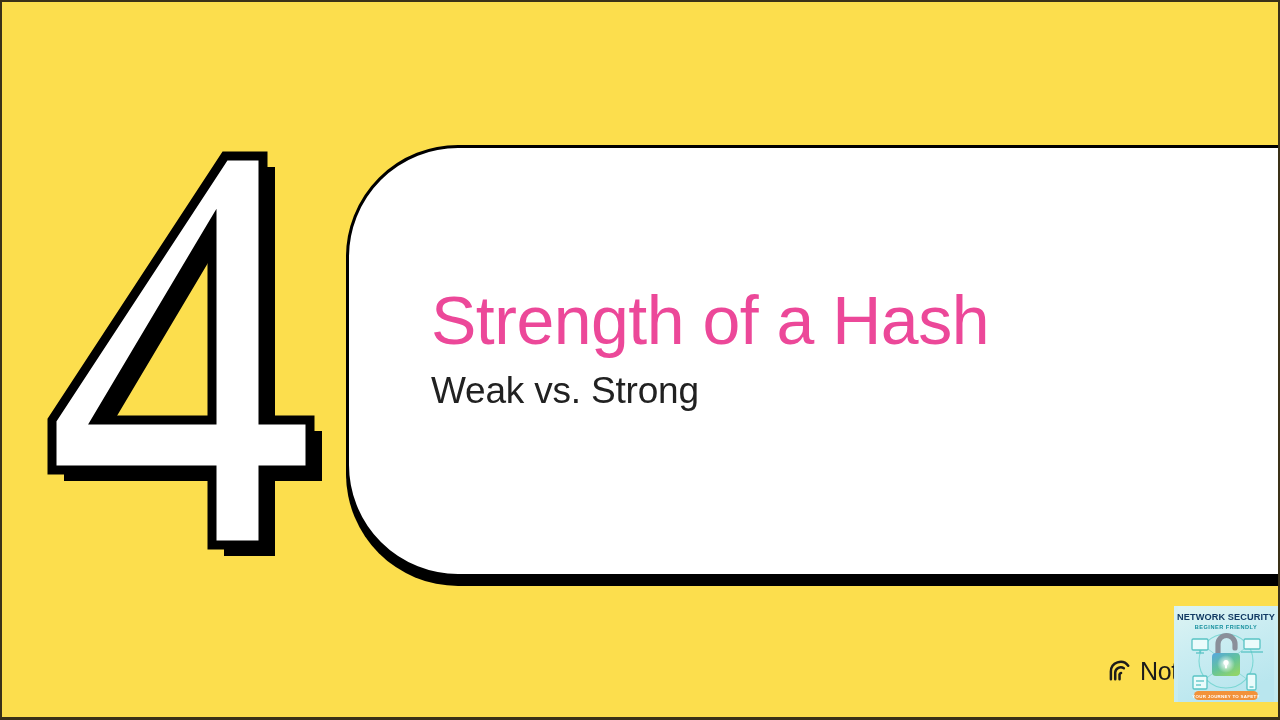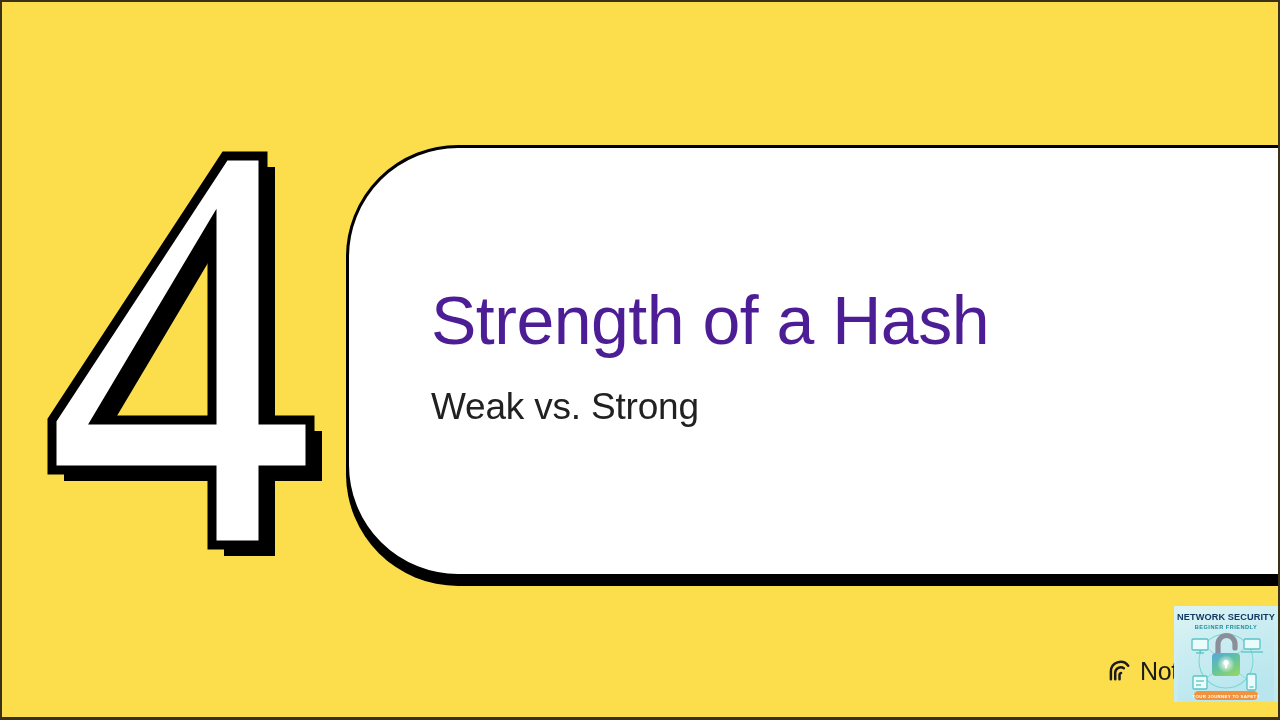--- a/index.html
+++ b/index.html
@@ -65,26 +65,26 @@
     left: 82px;
     top: 136px;
     right: 40px;
   }
 
   #slide-title {
     font-size: 68px;
     line-height: 1.06;
     font-weight: 400;
     letter-spacing: -0.5px;
-    color: #4c1d95;
+    color: #ec4899;
     white-space: nowrap;
   }
 
   #slide-subtitle {
-    margin-top: 30px;
+    margin-top: 14px;
     font-size: 37px;
     line-height: 1.15;
     font-weight: 400;
     letter-spacing: -0.2px;
     color: #212121;
     white-space: nowrap;
   }
 
   
   #watermark {

